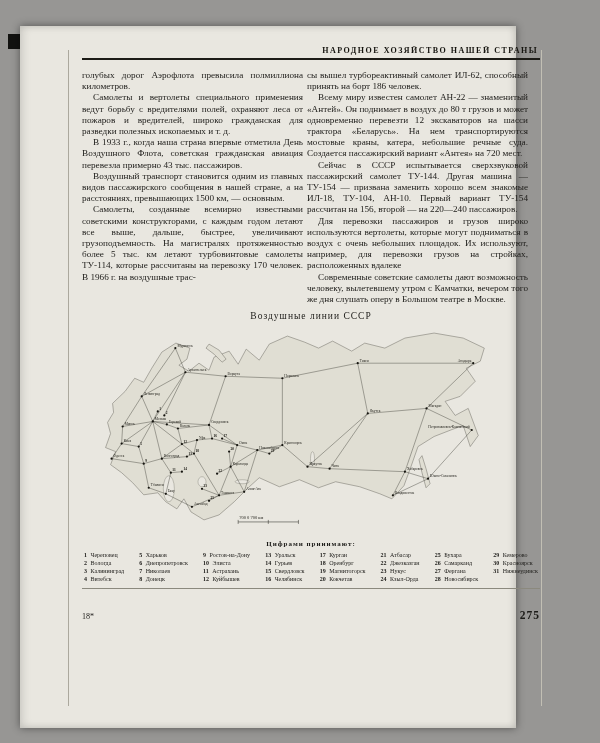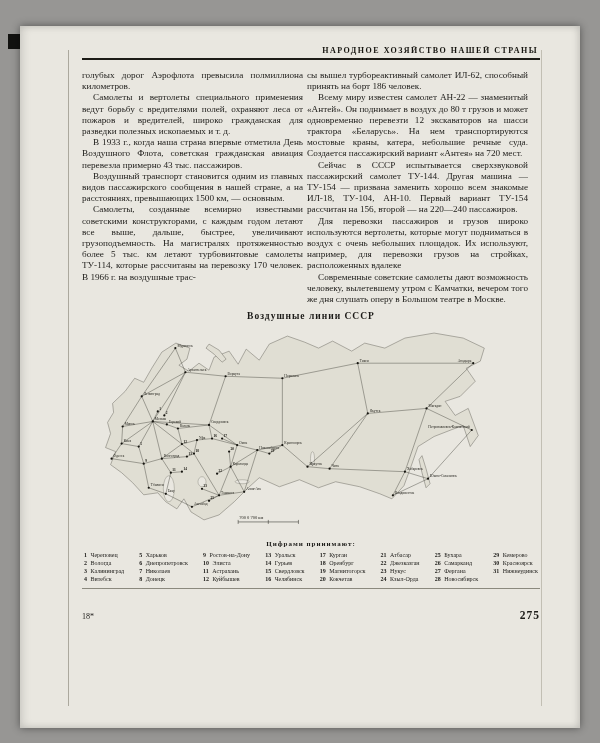--- a/index.html
+++ b/index.html
@@ -4,38 +4,38 @@
 <style>
   html,body{margin:0;padding:0;}
   body{
     width:600px;height:743px;position:relative;overflow:hidden;
     background:#979694;
     font-family:"Liberation Serif","DejaVu Serif",serif;
     color:#1c1b18;
   }
   .corner-mark{position:absolute;left:8px;top:34px;width:13px;height:15px;background:#121210;}
   .page{
-    position:absolute;left:20px;top:26px;width:560px;height:702px;
+    position:absolute;left:20px;top:26px;width:496px;height:702px;
     background:#e9e7e0;
     box-shadow:0 0 8px rgba(0,0,0,.45), inset -3px 0 6px rgba(0,0,0,.10), inset 3px 0 8px rgba(0,0,0,.12);
   }
   .gutter-line{position:absolute;left:48px;top:24px;bottom:22px;width:1px;background:#aba89d;}
   .margin-line-right{position:absolute;left:521px;top:24px;bottom:22px;width:1px;background:#c2bfb4;}
   .content{position:absolute;left:62px;top:20px;width:458px;}
   .running-head{
     text-align:right;font-weight:bold;font-size:8px;letter-spacing:1.5px;
     padding-right:2px;color:#15140f;
   }
   .head-rule{height:2px;background:#1c1b16;margin-top:3px;}
   .columns{display:flex;gap:4px;margin-top:10px;}
   .col{width:221px;font-size:9.2px;line-height:11.2px;text-align:justify;}
   .col p{margin:0;text-indent:11px;}
   .col p.noind{text-indent:0;}
   .map-block{margin-top:6px;}
-  .map-title{text-align:center;font-weight:bold;font-size:9.5px;letter-spacing:1px;margin:2px 0 1px 0;}
+  .map-title{text-align:center;font-weight:normal;font-size:9.5px;letter-spacing:1px;margin:2px 0 1px 0;}
   .map-svg{display:block;width:458px;height:216px;}
   .legend-heading{text-align:center;font-weight:bold;font-size:7px;letter-spacing:1px;margin-top:2px;}
   .legend{display:flex;justify-content:space-between;margin-top:3px;padding:0 2px;}
   .leg-col{font-size:6px;line-height:8px;white-space:nowrap;}
   .leg-item b{font-weight:bold;margin-right:2px;}
   .foot-rule{height:1px;background:#8b897e;margin-top:5px;}
   .footer{display:flex;justify-content:space-between;align-items:flex-end;margin-top:20px;}
   .sig{font-size:8px;}
   .pagenum{font-weight:bold;font-size:11.5px;letter-spacing:1px;}
   

